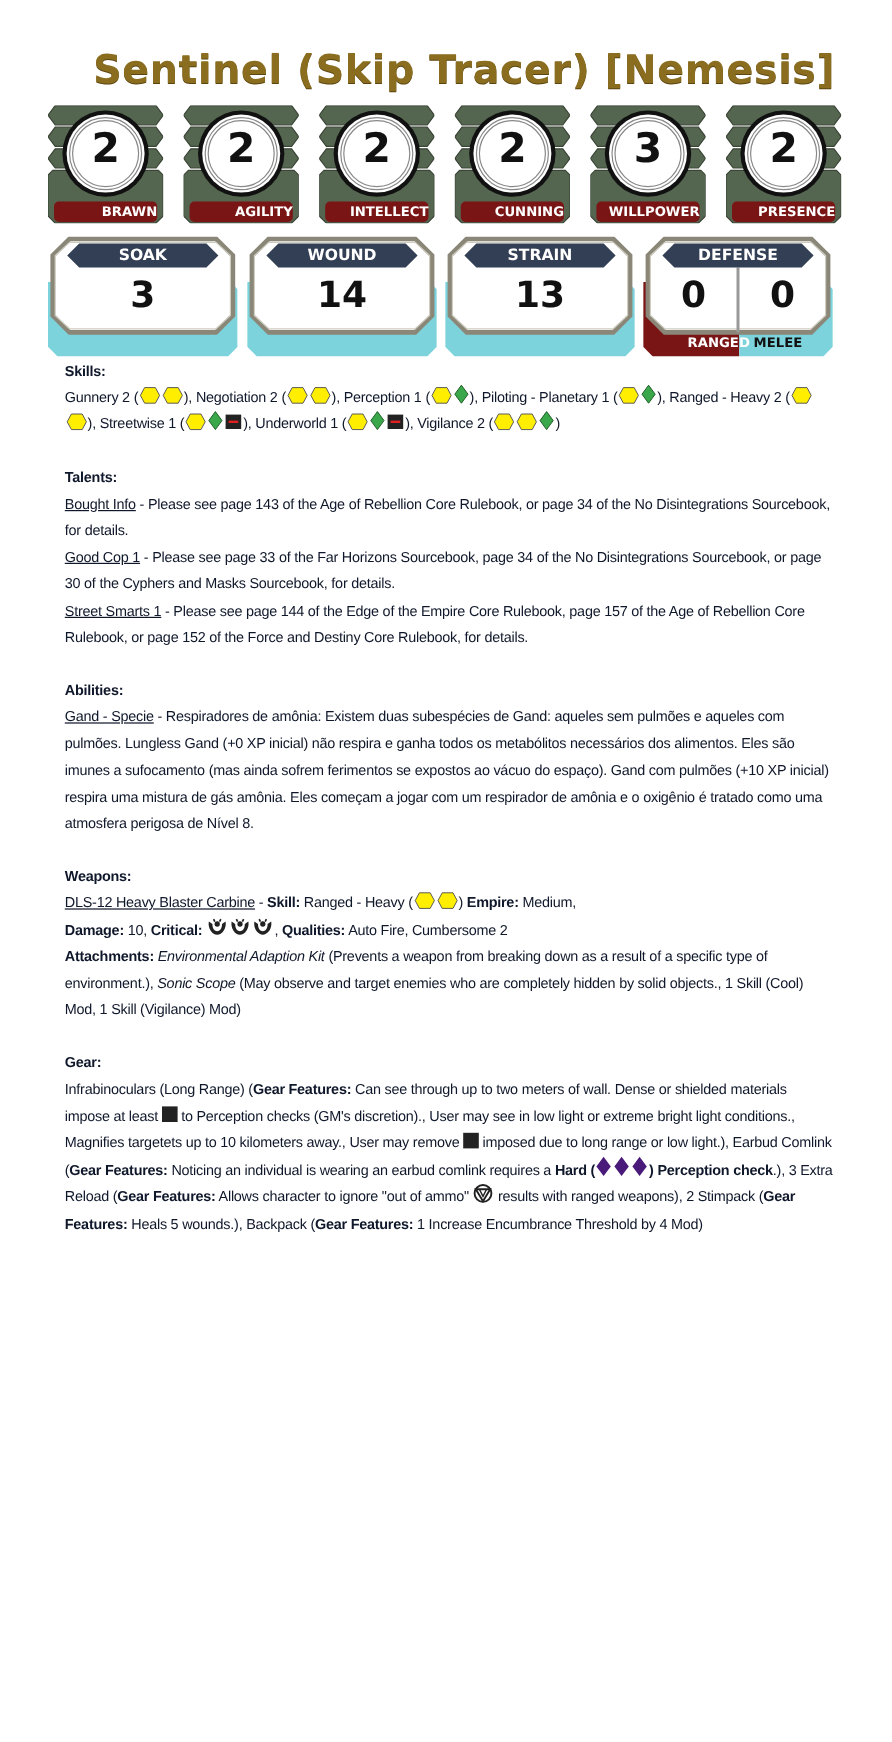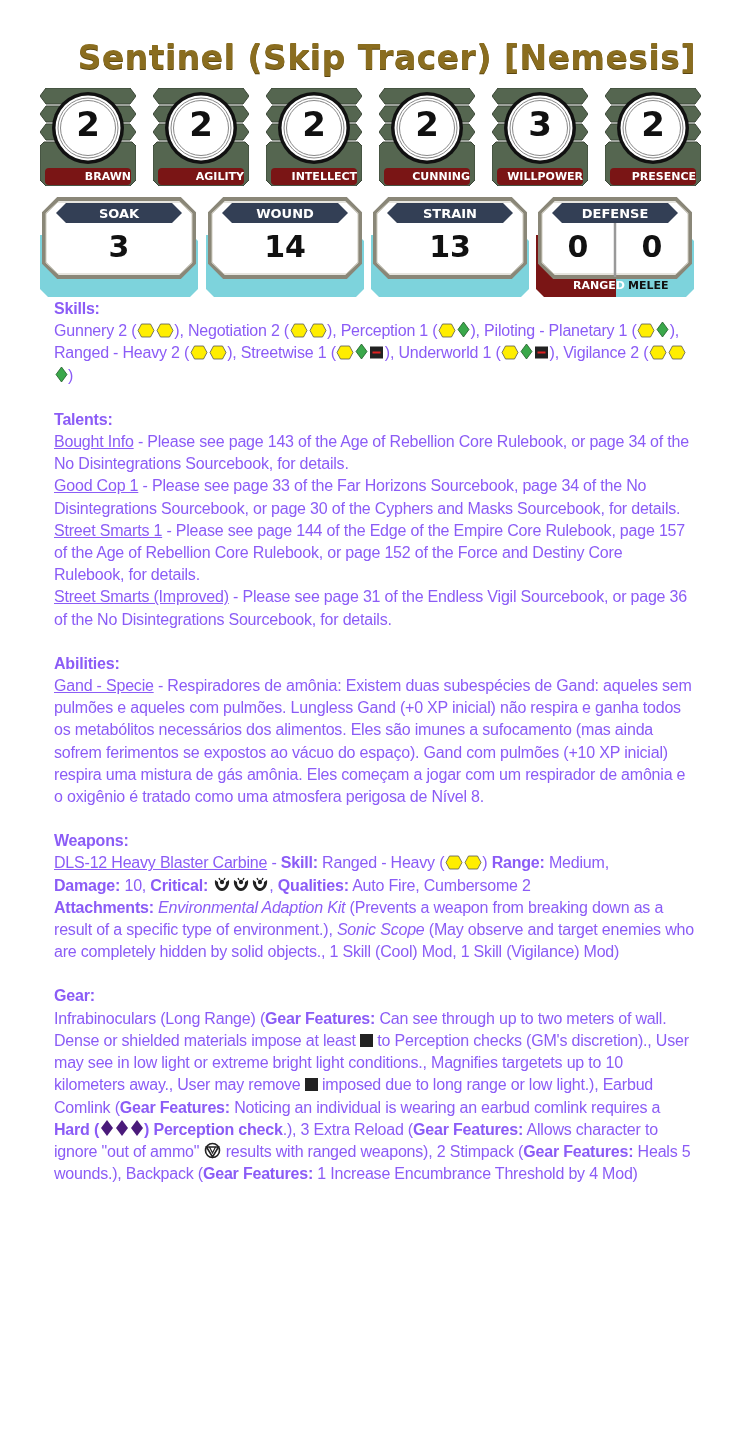--- a/index.html
+++ b/index.html
@@ -22,22 +22,22 @@
   .dbox .dlbl { position: absolute; top: 9px; left: 0; width: 158px; text-align: center; color: #fff;
                 font-size: 13px; font-weight: bold; font-family: "DejaVu Sans", sans-serif; }
   .dbox .dval { position: absolute; top: 32px; left: 0; width: 158px; text-align: center;
                 font-size: 30px; font-weight: bold; font-family: "DejaVu Sans", sans-serif; color: #111; }
   .def .dval-l, .def .dval-r { position: absolute; top: 32px; width: 76px; text-align: center;
                 font-size: 30px; font-weight: bold; font-family: "DejaVu Sans", sans-serif; color: #111; }
   .def .dval-l { left: 4px; } .def .dval-r { left: 78px; }
   .def .sub-l, .def .sub-r { position: absolute; top: 82px; font-size: 11px; font-weight: bold;
                 font-family: "DejaVu Sans", sans-serif; }
   .def .sub-l { left: 8px; color: #fff; margin-left: 29px; } .def .sub-r { left: 92px; color: #111; }
-  .content { position: absolute; top: 298px; left: 54px; width: 640px; font-size: 16px; line-height: 22.2px;
-             font-family: "Liberation Sans", sans-serif; color: #8b5cf6; letter-spacing: -0.2px; }
+  .content { position: absolute; top: 298px; left: 54px; width: 640px; font-size: 12px; line-height: 22.2px;
+             font-family: "Liberation Sans", sans-serif; color: #0f172a; letter-spacing: -0.2px; }
   .section { margin-bottom: 22px; }
   .shead { font-weight: bold; }
   .u { text-decoration: underline; text-align: right; }
   .b { font-weight: bold; }
   .i { font-style: italic; }
   .die { display: inline-block; vertical-align: -2px; margin: 0 0.5px; }
   .ab { display: inline-block; width: 13px; height: 13px; background: #222; vertical-align: -1px; }
 </style>
 </head>
 <body>
@@ -229,36 +229,35 @@
           </svg><svg class="die" width="13" height="17" viewBox="0 0 13 17">
             <polygon points="6.5,1 12,8.5 6.5,16 1,8.5" fill="#3aa84a" stroke="#1d5a25" stroke-width="0.8"></polygon>
           </svg>)</span></div>
   </div>
 
   <div class="section">
     <div class="shead">Talents:</div>
     <div><span class="u">Bought Info</span><span> - Please see page 143 of the Age of Rebellion Core Rulebook, or page 34 of the No Disintegrations Sourcebook, for details.</span></div>
     <div><span class="u">Good Cop 1</span><span> - Please see page 33 of the Far Horizons Sourcebook, page 34 of the No Disintegrations Sourcebook, or page 30 of the Cyphers and Masks Sourcebook, for details.</span></div>
     <div><span class="u">Street Smarts 1</span><span> - Please see page 144 of the Edge of the Empire Core Rulebook, page 157 of the Age of Rebellion Core Rulebook, or page 152 of the Force and Destiny Core Rulebook, for details.</span></div>
-    <div><span class="u">Street Smarts (Improved)</span><span> - Please see page 31 of the Endless Vigil Sourcebook, or page 36 of the No Disintegrations Sourcebook, for details.</span></div>
   </div>
 
   <div class="section">
     <div class="shead">Abilities:</div>
     <div><span class="u">Gand - Specie</span><span> - Respiradores de amônia: Existem duas subespécies de Gand: aqueles sem pulmões e aqueles com pulmões. Lungless Gand (+0 XP inicial) não respira e ganha todos os metabólitos necessários dos alimentos. Eles são imunes a sufocamento (mas ainda sofrem ferimentos se expostos ao vácuo do espaço). Gand com pulmões (+10 XP inicial) respira uma mistura de gás amônia. Eles começam a jogar com um respirador de amônia e o oxigênio é tratado como uma atmosfera perigosa de Nível 8.</span></div>
   </div>
 
   <div class="section">
     <div class="shead">Weapons:</div>
     <div>
       <span class="u">DLS-12 Heavy Blaster Carbine</span> - <span class="b">Skill:</span><span> Ranged - Heavy (</span><span id="weapon-dice"><svg class="die" width="18" height="15" viewBox="0 0 18 15">
             <polygon points="4.5,1 13.5,1 17,7.5 13.5,14 4.5,14 1,7.5" fill="#ffee00" stroke="#555" stroke-width="0.8"></polygon>
           </svg><svg class="die" width="18" height="15" viewBox="0 0 18 15">
             <polygon points="4.5,1 13.5,1 17,7.5 13.5,14 4.5,14 1,7.5" fill="#ffee00" stroke="#555" stroke-width="0.8"></polygon>
-          </svg></span>) <span class="b">Range:</span><span> Medium,</span><br>
+          </svg></span>) <span class="b">Empire:</span><span> Medium,</span><br>
       <span class="b">Damage:</span><span> 10, </span><span class="b">Critical:</span> <span id="crit-icons"><svg class="die" width="18" height="16" viewBox="0 0 18 16">
             <path d="M2 3 C1 9 5 14 9 14 C13 14 17 9 16 3 L13 5 C13 9 11 11 9 11 C7 11 5 9 5 5 Z" fill="#222"></path>
             <circle cx="9" cy="5" r="2.2" fill="#222"></circle>
             <path d="M6 1 L7 3 M12 1 L11 3" stroke="#222" stroke-width="1.4"></path>
           </svg><svg class="die" width="18" height="16" viewBox="0 0 18 16">
             <path d="M2 3 C1 9 5 14 9 14 C13 14 17 9 16 3 L13 5 C13 9 11 11 9 11 C7 11 5 9 5 5 Z" fill="#222"></path>
             <circle cx="9" cy="5" r="2.2" fill="#222"></circle>
             <path d="M6 1 L7 3 M12 1 L11 3" stroke="#222" stroke-width="1.4"></path>
           </svg><svg class="die" width="18" height="16" viewBox="0 0 18 16">
             <path d="M2 3 C1 9 5 14 9 14 C13 14 17 9 16 3 L13 5 C13 9 11 11 9 11 C7 11 5 9 5 5 Z" fill="#222"></path>

